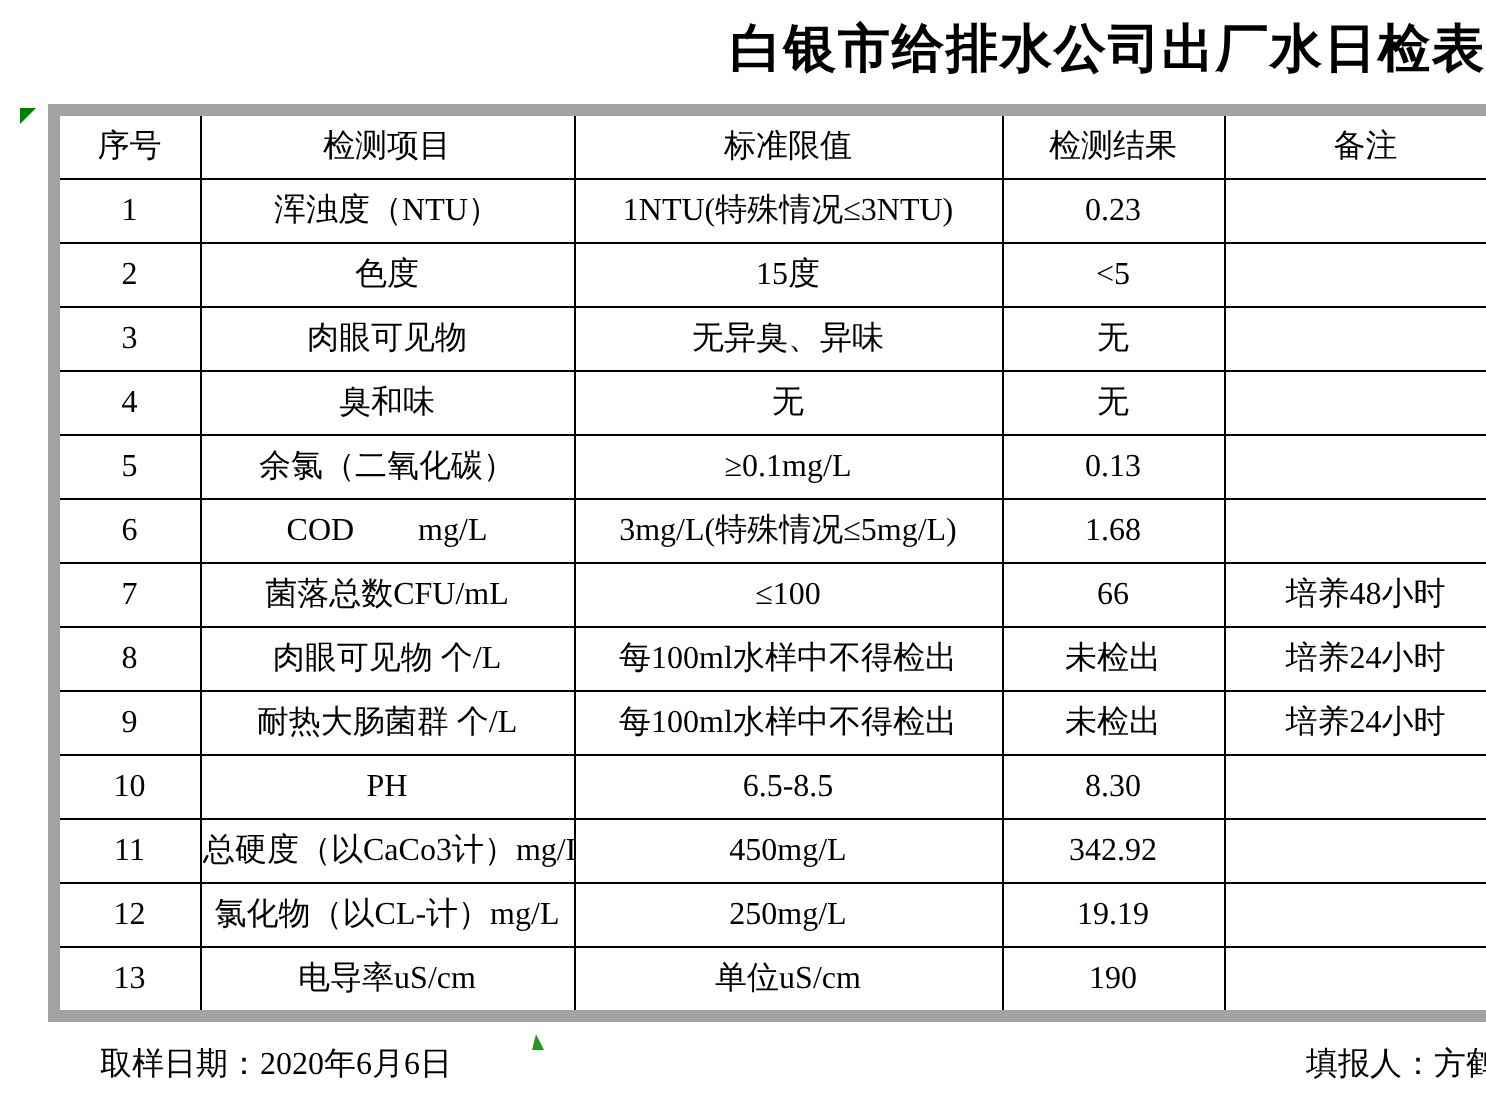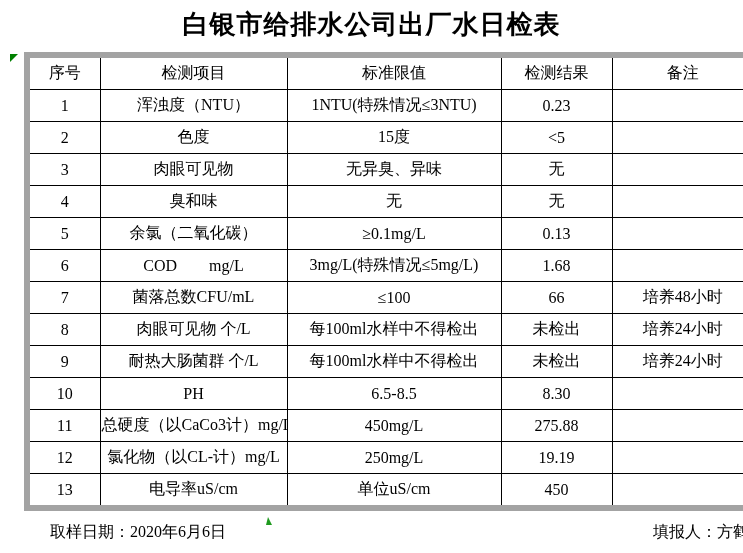--- a/index.html
+++ b/index.html
@@ -3,21 +3,21 @@
 <meta charset="utf-8">
 <style>
   html,body{margin:0;padding:0;}
   body{
     width:743px;height:553px;background:#ffffff;position:relative;
     font-family:"Liberation Serif","DejaVu Serif",serif;color:#000;
     overflow:hidden;
   }
   .title{
     position:absolute;top:7px;left:0;width:100%;margin:0;
-    text-align:center;font-size:26px;font-weight:bold;letter-spacing:1px;
+    text-align:right;font-size:26px;font-weight:bold;letter-spacing:1px;
   }
   table.report{
     position:absolute;left:24px;top:52px;width:729px;
     border-collapse:collapse;table-layout:fixed;
     border:6px solid #a3a3a3;
   }
   .report th,.report td{
     border:1.5px solid #000;
     height:31px;padding:0 1px;
     text-align:center;vertical-align:middle;
@@ -137,35 +137,35 @@
       <td>10</td>
       <td>PH</td>
       <td>6.5-8.5</td>
       <td>8.30</td>
       <td></td>
     </tr>
     <tr>
       <td>11</td>
       <td>总硬度（以CaCo3计）mg/L</td>
       <td>450mg/L</td>
-      <td>275.88</td>
+      <td>342.92</td>
       <td></td>
     </tr>
     <tr>
       <td>12</td>
       <td>氯化物（以CL-计）mg/L</td>
       <td>250mg/L</td>
       <td>19.19</td>
       <td></td>
     </tr>
     <tr>
       <td>13</td>
       <td>电导率uS/cm</td>
       <td>单位uS/cm</td>
-      <td>450</td>
+      <td>190</td>
       <td></td>
     </tr>
   </tbody>
 </table>
 
 <span class="handle-marker"></span>
 
 <div class="footer-line">
   <span class="footer-item f-sampling">取样日期：2020年6月6日</span>
   <span class="footer-item f-reporter">填报人：方鹤</span>

